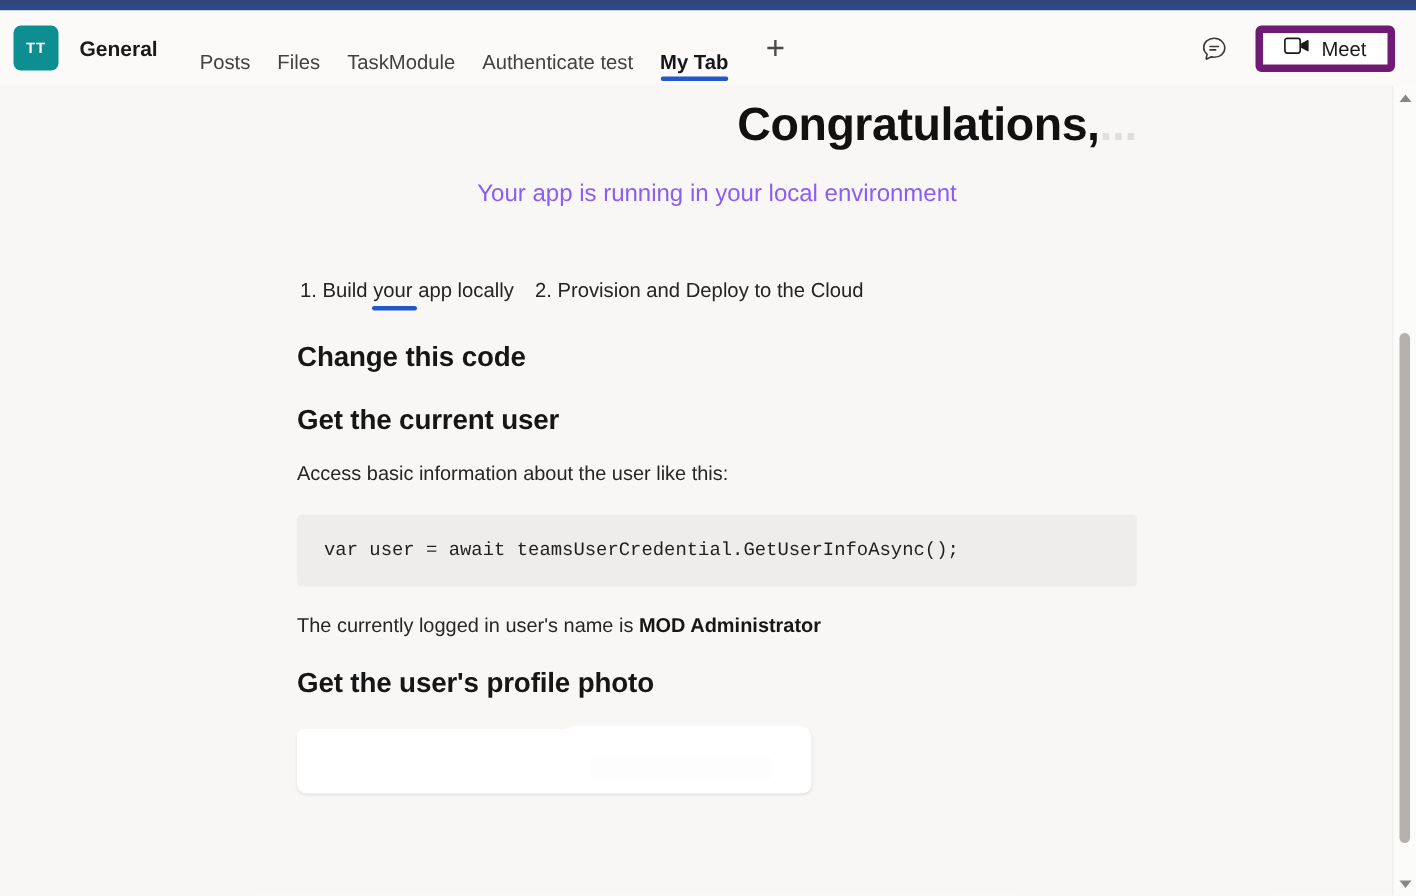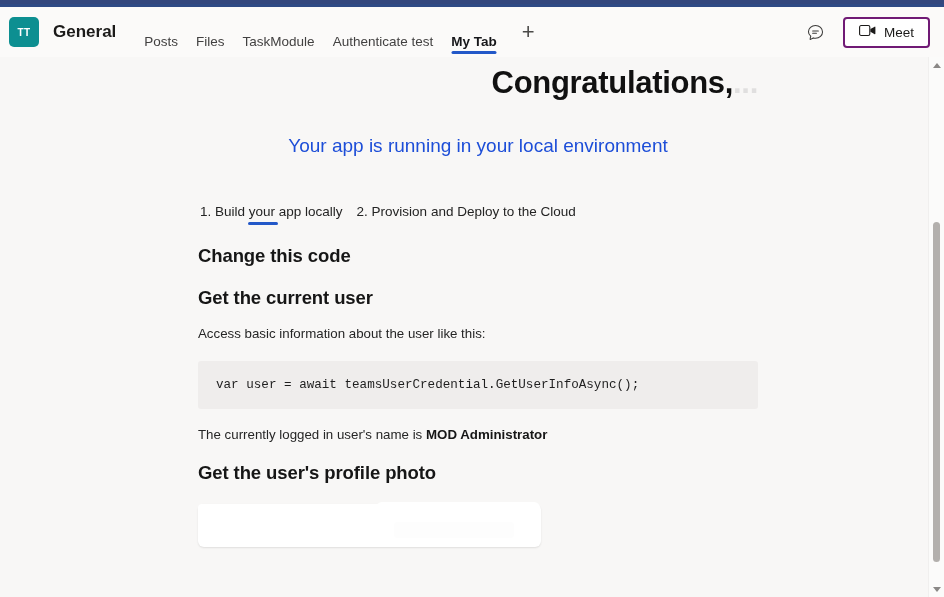--- a/index.html
+++ b/index.html
@@ -55,21 +55,21 @@
     font-weight: 600;
     letter-spacing: 0.5px;
     display: flex;
     align-items: center;
     justify-content: center;
     flex: 0 0 auto;
     margin-right: 14px;
   }
 
   #channel-title {
-    font-size: 17px;
+    font-size: 14px;
     font-weight: 700;
     color: #1b1a19;
     margin-right: 19px;
     white-space: nowrap;
   }
 
   .tab-list {
     display: flex;
     align-items: center;
     height: 50px;
@@ -131,21 +131,21 @@
     display: flex; align-items: center; justify-content: center;
     cursor: pointer;
   }
 
   #meet-button {
     display: flex;
     align-items: center;
     gap: 8px;
     height: 31px;
     padding: 0 14px;
-    border: 2px solid #701a75;
+    border: 5px solid #701a75;
     border-radius: 4px;
     background: #ffffff;
     font-size: 13.5px;
     color: #1b1a19;
     cursor: pointer;
     white-space: nowrap;
   }
 
   
   #content-area {
@@ -181,24 +181,24 @@
     text-align: right;
     white-space: nowrap;
   }
   #hero-title .title-main { }
   #hero-title .title-ghost {
     color: rgba(140,140,140,0.22);
     font-weight: 700;
   }
 
   #hero-subtitle {
-    font-size: 19px;
-    color: #1d4ed8;
+    font-size: 16px;
+    color: #8b5cf6;
     text-align: center;
-    margin-top: 34px;
+    margin-top: 20px;
   }
 
   #steps-row {
     display: flex;
     align-items: flex-start;
     gap: 14px;
     margin-top: 47px;
     padding-left: 2px;
   }
   .step-item {

